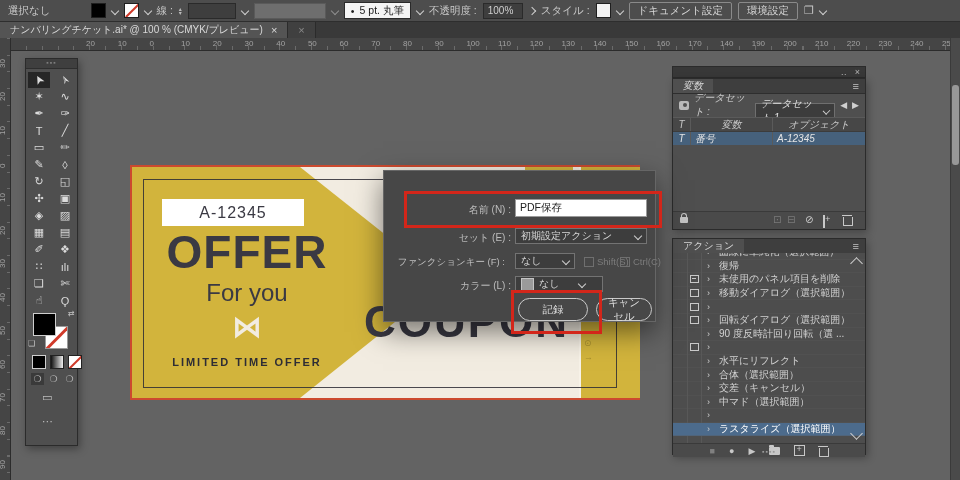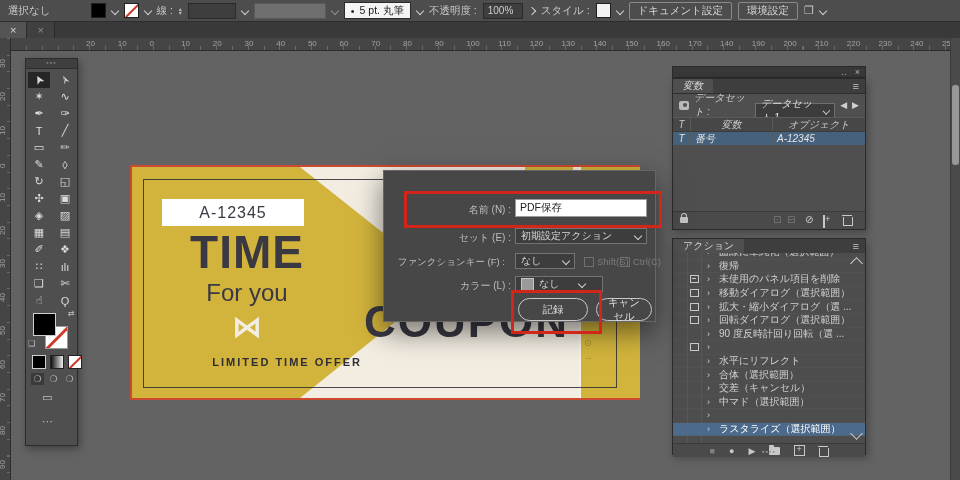--- a/index.html
+++ b/index.html
@@ -39,21 +39,21 @@
   #coupon{left:130px;top:165px;width:510px;height:235px;background:#f2ece1;border:2px solid #cc4a2f;box-sizing:border-box;}
   #coupon .yellow-main{position:absolute;left:0;top:0;width:330px;height:231px;background:#d2b43c;
     clip-path:polygon(0 0,168px 0,313px 115px,168px 231px,0 231px);}
   #coupon .yellow-strip{position:absolute;left:447px;top:0;width:59px;height:231px;background:#d2b43c;border-left:2px solid #f7f2e8;}
   #coupon .yellow-top-wedge{position:absolute;left:393px;top:0;width:48px;height:7px;background:#d2b43c;}
   #coupon .inner-frame{position:absolute;left:11px;top:12px;width:474px;height:209px;border:1px solid rgba(45,44,52,.85);box-sizing:border-box;}
   #coupon .numbar{position:absolute;left:30px;top:32px;width:142px;height:27px;background:#ffffff;display:flex;align-items:center;justify-content:center;color:#3a3943;font-size:16px;letter-spacing:1px;}
   #coupon .gift{position:absolute;left:0px;top:62px;width:230px;text-align:center;color:#3a3943;font-size:46px;font-weight:bold;letter-spacing:1px;line-height:1;}
   #coupon .foryou{position:absolute;left:0px;top:112px;width:230px;text-align:center;color:#3a3943;font-size:24px;line-height:1.2;}
   #coupon .bow{position:absolute;left:0px;top:145px;width:230px;text-align:center;color:#f2ece1;font-size:30px;font-weight:bold;line-height:1;}
-  #coupon .offer{position:absolute;left:0px;top:189px;width:230px;text-align:right;color:#2e2d35;font-size:11px;font-weight:bold;letter-spacing:2px;}
+  #coupon .offer{position:absolute;left:0px;top:189px;width:230px;text-align:center;color:#2e2d35;font-size:11px;font-weight:bold;letter-spacing:2px;}
   #coupon .coupontxt{position:absolute;left:232px;top:133px;width:220px;color:#3a3943;font-size:44px;font-weight:bold;letter-spacing:2px;line-height:1;}
   #coupon .strip-ico{position:absolute;color:#a68e2d;font-size:9px;line-height:1;}
   
   #toolbar{left:25px;top:58px;width:53px;height:388px;background:#4f4f4f;border:1px solid #2b2b2b;box-shadow:2px 3px 8px rgba(0,0,0,.35);box-sizing:border-box;}
   #toolbar .tb-head{height:9px;background:#3f3f3f;border-bottom:1px solid #2e2e2e;text-align:center;color:#7d7d7d;font-size:7px;line-height:7px;letter-spacing:1px;}
   #tools{display:grid;grid-template-columns:26px 26px;grid-auto-rows:17px;justify-items:center;align-items:center;padding-top:2px;}
   .tool{width:22px;height:16px;display:flex;align-items:center;justify-content:center;color:#dcdcdc;font-size:11px;}
   .tool.selected{background:#262626;}
   .tool .g{display:inline-block;}
   .tool[data-name="selection-tool"] .g,.tool[data-name="direct-selection-tool"] .g{transform:rotate(-118deg);font-size:12px;}
@@ -175,20 +175,21 @@
     <span class="swatch" style="background:#f2f2f2" data-name="style-swatch"></span>
       <span class="chev" data-name="style-chevron-icon"></span>
     <span class="tb-btn" data-name="document-setup-button">ドキュメント設定</span>
     <span class="tb-btn" data-name="preferences-button">環境設定</span>
     <span style="color:#c5c5c5;font-size:11px" data-name="workspace-icon">❐</span>
     <span class="chev" data-name="workspace-chevron-icon"></span>
   </div>
 
   <div class="abs" id="tabbar" data-name="document-tab-bar">
     <div class="doctab active" data-name="document-tab-active">
+      <span data-name="document-tab-title">ナンバリングチケット.ai* @ 100 % (CMYK/プレビュー)</span>
       <span class="tabx" data-name="close-tab-icon">×</span>
     </div>
     <div class="doctab inactive" data-name="document-tab-inactive">
       <span class="tabx" data-name="close-tab-icon">×</span>
     </div>
   </div>
 
   <div class="abs" id="rulercorner" data-name="ruler-corner"></div>
   <div class="abs" id="hruler" data-name="horizontal-ruler">
 
@@ -240,21 +241,21 @@
   <div class="abs" id="vscroll" data-name="document-scrollbar">
       <span class="thumb" data-name="scrollbar-thumb"></span>
     </div>
 
   <div class="abs" id="coupon" data-name="coupon-artwork">
     <div class="yellow-main" data-name="coupon-yellow-chevron-shape"></div>
     <div class="yellow-top-wedge" data-name="coupon-yellow-wedge"></div>
     <div class="yellow-strip" data-name="coupon-tear-strip"></div>
     <div class="inner-frame" data-name="coupon-inner-frame"></div>
     <div class="numbar" data-name="coupon-number-field">A-12345</div>
-    <div class="gift" data-name="coupon-title">TIME</div>
+    <div class="gift" data-name="coupon-title">OFFER</div>
     <div class="foryou" data-name="coupon-subtitle">For you</div>
     <div class="bow" data-name="bow-tie-icon">⋈</div>
     <div class="offer" data-name="coupon-offer-text">LIMITED TIME OFFER</div>
     <div class="coupontxt" data-name="coupon-word">COUPON</div>
     <span class="strip-ico" style="left:452px;top:172px" data-name="tear-strip-circle-icon">⊙</span>
     <span class="strip-ico" style="left:452px;top:186px" data-name="tear-strip-arrow-icon">→</span>
   </div>
 
   <div class="abs" id="toolbar" data-name="tools-panel">
     <div class="tb-head" data-name="tools-panel-grip">▪▪▪</div>
@@ -441,21 +442,20 @@
               <i></i>
             </span>
             <span class="exp" data-name="expand-chevron-icon">›</span>
             <span class="albl" data-name="action-label">移動ダイアログ（選択範囲）</span>
           </div>
           <div class="arow" data-name="action-row" data-icon="box" style="--i: 4;">
             <span class="dlgico" data-name="dialog-toggle-icon">
               <i></i>
             </span>
             <span class="exp" data-name="expand-chevron-icon">›</span>
-            <span class="albl" data-name="action-label">拡大・縮小ダイアログ（選 ...</span>
           </div>
           <div class="arow" data-name="action-row" data-icon="box" style="--i: 5;">
             <span class="dlgico" data-name="dialog-toggle-icon">
               <i></i>
             </span>
             <span class="exp" data-name="expand-chevron-icon">›</span>
             <span class="albl" data-name="action-label">回転ダイアログ（選択範囲）</span>
           </div>
           <div class="arow" data-name="action-row" style="--i: 6;">
             <span class="dlgico" data-name="dialog-toggle-icon"></span>

